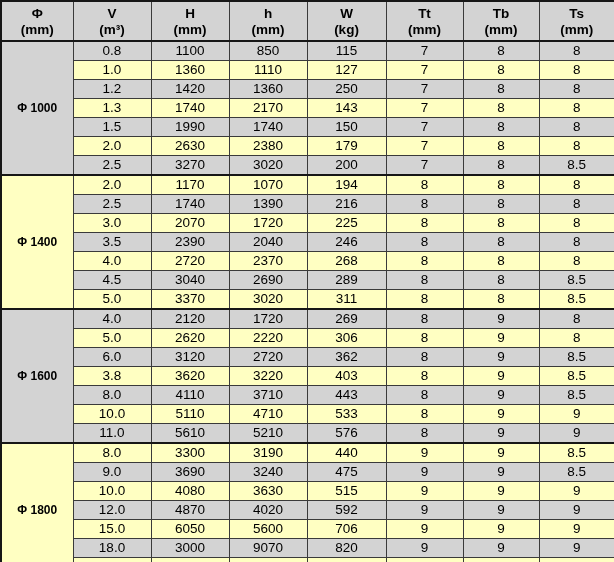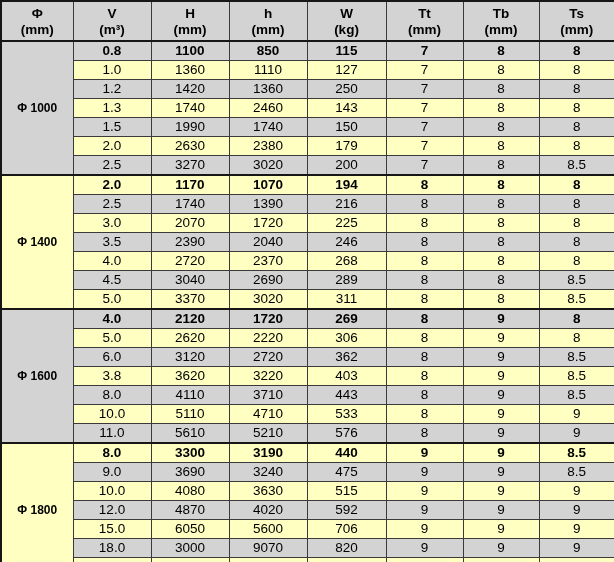--- a/index.html
+++ b/index.html
@@ -45,21 +45,21 @@
     height: 35px;
     padding: 2px 0 1px 0;
   }
   .spec-table td {
     height: 18px;
     font-size: 13.5px;
     line-height: 18px;
   }
   .spec-table td.gray   { background: var(--row-gray); }
   .spec-table td.yellow { background: var(--row-yellow); }
-  .spec-table tr.group-start td { border-top: 2px solid var(--border-heavy); font-weight: bold; }
+  .spec-table tr.group-start td { border-top: 2px solid var(--border-heavy); }
   .spec-table td.group-cell {
     font-weight: bold;
     font-size: 12px;
   }
   .col-title, .col-unit { text-align: center; }
 </style>
 </head>
 <body>
 
 <div class="screenshot">
@@ -135,21 +135,21 @@
           <td class="gray">1420</td>
           <td class="gray">1360</td>
           <td class="gray">250</td>
           <td class="gray">7</td>
           <td class="gray">8</td>
           <td class="gray">8</td>
         </tr>
         <tr>
           <td class="yellow">1.3</td>
           <td class="yellow">1740</td>
-          <td class="yellow">2460</td>
+          <td class="yellow">2170</td>
           <td class="yellow">143</td>
           <td class="yellow">7</td>
           <td class="yellow">8</td>
           <td class="yellow">8</td>
         </tr>
         <tr>
           <td class="gray">1.5</td>
           <td class="gray">1990</td>
           <td class="gray">1740</td>
           <td class="gray">150</td>

